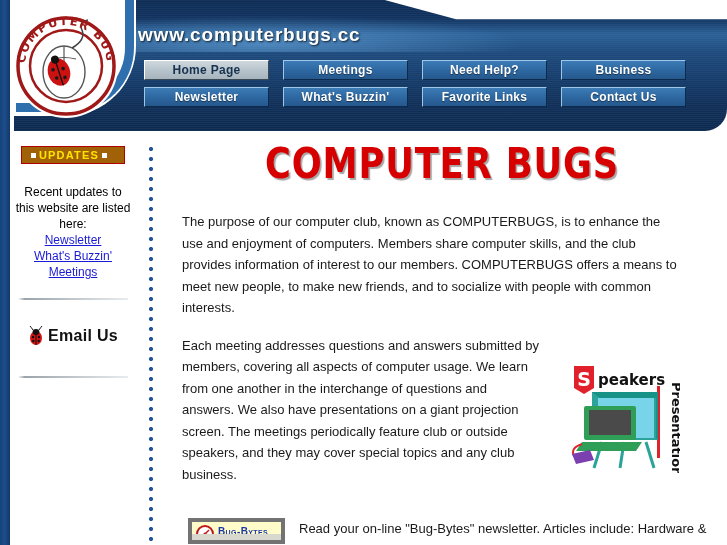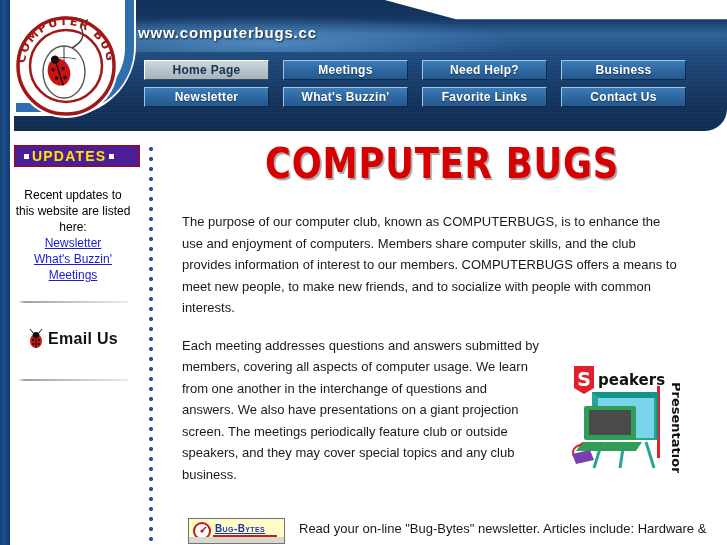--- a/index.html
+++ b/index.html
@@ -83,21 +83,21 @@
   .hdr-wedge-in {
     position: absolute; right: 0; top: 0;
     width: 713px; height: 46px;
     background: #ffffff;
     clip-path: polygon(52% 0%, 100% 0%, 100% 42%, 62% 42%);
   }
 
   
   .site-url {
     position: absolute; left: 124px; top: 24px;
-    font-size: 15px; font-weight: bold;
+    font-size: 19px; font-weight: bold;
     letter-spacing: 0.8px;
     color: #ffffff;
     text-shadow: 1px 1px 2px rgba(0,0,0,0.75);
     font-family: "Liberation Sans", sans-serif;
   }
 
   
   .navwrap {
     position: absolute; left: 130px; top: 60px;
     width: 570px;
@@ -140,26 +140,26 @@
   .logo svg { display:block; }
 
   
   .sidebar {
     position: absolute; left: 14px; top: 145px;
     width: 118px;
     text-align: center;
   }
   .updates-badge {
     display: inline-block;
-    background: #4c1d95;
+    background: #a16207;
     color: #ffe400;
-    font-size: 14px;
+    font-size: 11px;
     font-weight: bold;
     letter-spacing: 1.2px;
-    padding: 2px 22px 2px 6px;
+    padding: 2px 14px 2px 6px;
     border: 1px solid #b00000;
     font-family: "Liberation Sans", sans-serif;
     white-space: nowrap;
   }
   .updates-badge .sq {
     display: inline-block;
     width: 5px; height: 5px;
     background: #ffffff;
     border: 1px solid #ffffff;
     vertical-align: middle;
@@ -258,21 +258,21 @@
   .bottom-row {
     position: absolute; left: 188px; top: 518px;
     width: 520px;
     display: flex;
     align-items: flex-start;
     gap: 14px;
   }
   .bugbytes-banner {
     width: 97px; height: 26px;
     flex: 0 0 auto;
-    border: 1px solid #737373;
+    border: 4px solid #737373;
     background: #fffcc9;
     position: relative;
     overflow: hidden;
     cursor: pointer;
     text-decoration: underline;
   }
   .bugbytes-banner .bb-text {
     position: absolute; left: 26px; top: 4px;
     font-size: 10px; font-weight: bold;
     color: #1b37a6;

